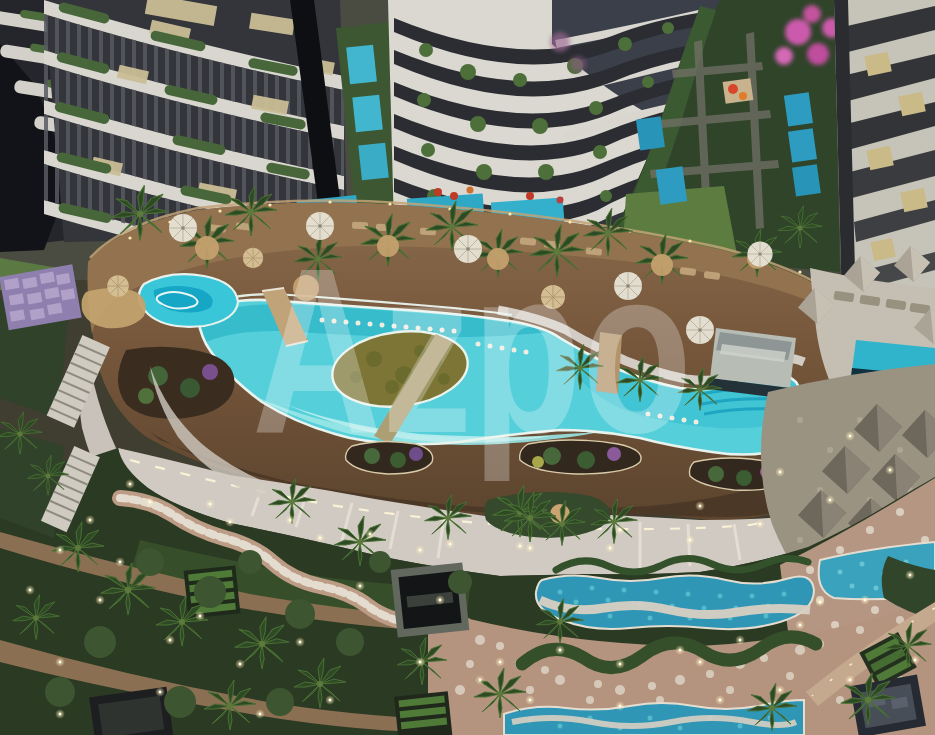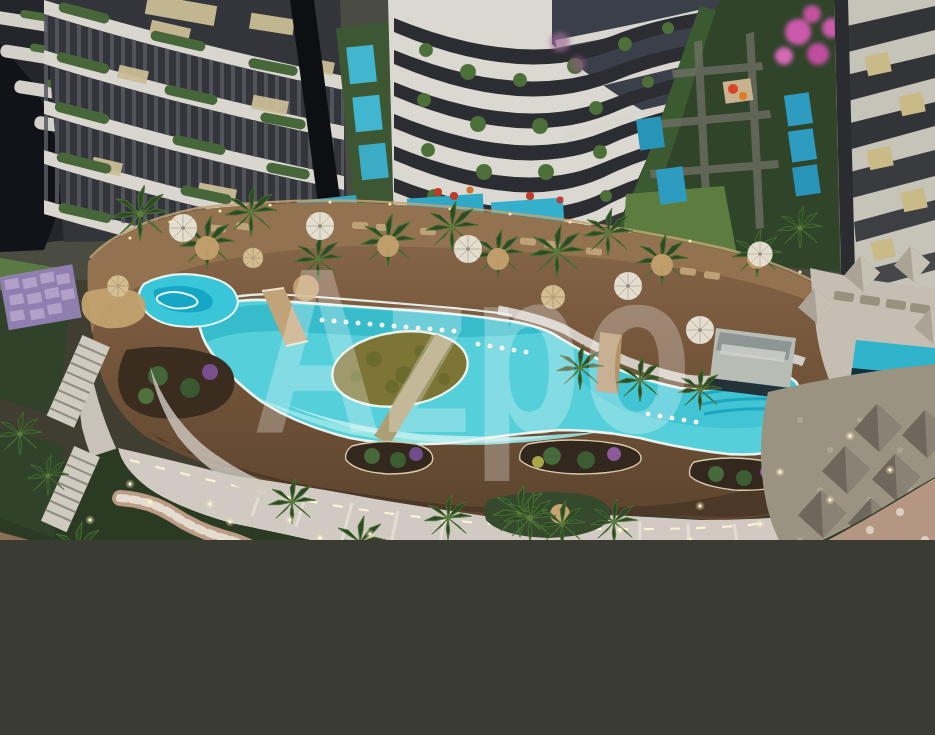--- a/index.html
+++ b/index.html
@@ -1,16 +1,16 @@
 <!DOCTYPE html>
 <html><head>
 <meta charset="utf-8">
 <style>
 html,body{margin:0;padding:0;background:#3a3b33;}
-#scene{width:935px;height:540px;overflow:hidden;position:relative;font-family:"Liberation Sans",sans-serif;}
+#scene{width:935px;height:735px;overflow:hidden;position:relative;font-family:"Liberation Sans",sans-serif;}
 </style>
 </head>
 <body>
 <div id="scene">
 <svg width="935" height="735" viewBox="0 0 935 735">
 <defs>
 <linearGradient id="deckg" x1="0" y1="0" x2="0" y2="1">
   <stop offset="0%" stop-color="#8a6a4c"></stop>
   <stop offset="45%" stop-color="#76573b"></stop>
   <stop offset="100%" stop-color="#5c442e"></stop>

